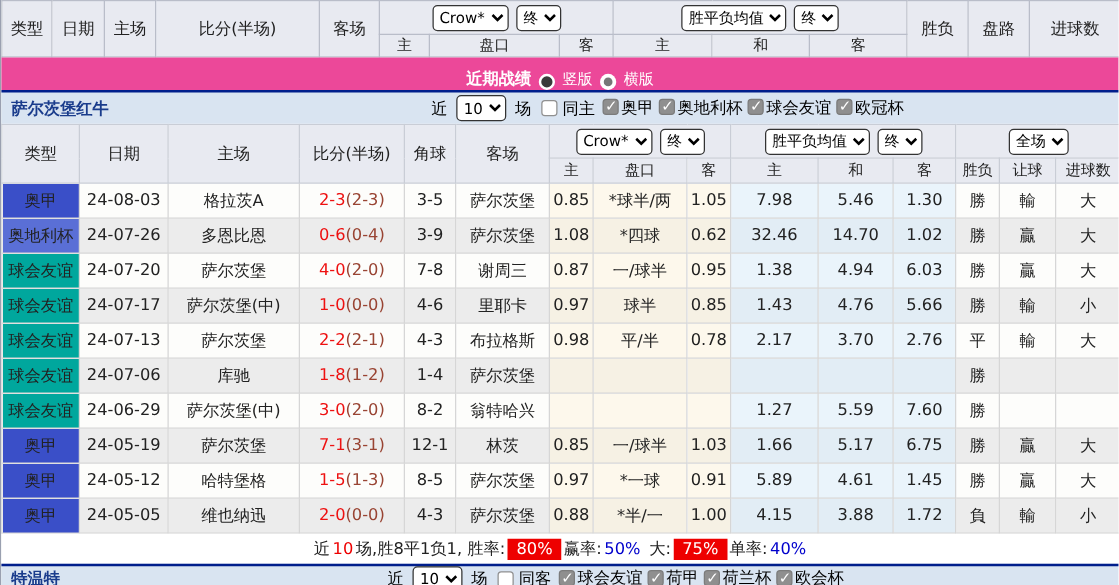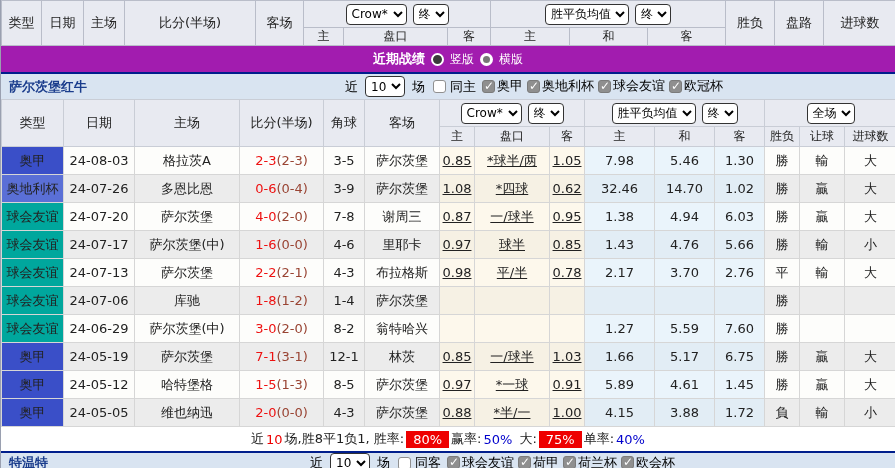--- a/index.html
+++ b/index.html
@@ -18,21 +18,21 @@
   .hdr-table tr.hr2 td { height:16px; font-size:12px; }
 
   select {
     font-size:12px; height:21px; background:#fff; color:#000;
     border:1px solid #333; border-radius:4px; margin:0 3px; padding:0 1px;
     font-family:"DejaVu Sans", sans-serif;
   }
 
   
   .title-bar {
-    height:26px; background:#a21caf; display:flex; align-items:center;
+    height:26px; background:#ec4899; display:flex; align-items:flex-end;
     justify-content:center; color:#fff; font-size:13px; gap:6px;
   }
   .title-bar .t { font-weight:bold; }
   .radio { display:inline-block; width:13px; height:13px; border-radius:50%; vertical-align:-2px; }
   .radio.filled { background:#3a3a3a; border:2px solid #fff; }
   .radio.dotted { background:#fff; position:relative; }
   .radio.dotted::after { content:""; position:absolute; left:3px; top:3px; width:7px; height:7px; border-radius:50%; background:#777; }
   .rlabel { font-size:12px; }
 
   
@@ -53,21 +53,21 @@
   .match-table thead td {
     background:#e8eaf1; text-align:center; font-size:13px; color:#222; vertical-align:middle;
   }
   .match-table thead tr.hr1 td { height:27px; }
   .match-table thead tr.hr2 td { height:20px; font-size:12px; }
   .match-table tbody td {
     height:28px; text-align:center; font-size:13px; color:#222; border:1px solid #d6d6d6;
   }
   tr.odd  td { background:#fdfdfb; }
   tr.even td { background:#ececec; }
-  .match-table tbody td.cream { background:#fdf8ec;text-decoration:underline; }
+  .match-table tbody td.cream { background:#fdf8ec; }
   .match-table tbody td.pale  { background:#eaf4fb; }
   tr.even td.cream { background:#f6f1e4; }
   tr.even td.pale  { background:#e2edf5; }
   td.c-type { color:#fff; }
   .t-red   { color:#dd1111; }
   .t-green { color:#009933; }
   .t-blue  { color:#2b4fbb; }
   .t-steel { color:#3a7fb5; }
   .half    { color:#994433; }
   .score   { color:#ee1111;text-align:center; }
@@ -267,21 +267,21 @@
           <td class="pale t-steel">4.94</td>
           <td class="pale">6.03</td>
           <td class="t-red">勝</td>
           <td class="t-red">贏</td>
           <td class="t-red">大</td>
         </tr>
         <tr class="even">
           <td class="c-type" style="background: rgb(0, 167, 157);">球会友谊</td>
           <td class="c-date">24-07-17</td>
           <td class="t-green">萨尔茨堡(中)</td>
-          <td><span class="score">1-6</span><span class="half">(0-0)</span></td>
+          <td><span class="score">1-0</span><span class="half">(0-0)</span></td>
           <td>4-6</td>
           <td>里耶卡</td>
           <td class="cream">0.97</td>
           <td class="cream hc-red">球半</td>
           <td class="cream">0.85</td>
           <td class="pale">1.43</td>
           <td class="pale t-steel">4.76</td>
           <td class="pale">5.66</td>
           <td class="t-red">勝</td>
           <td class="t-green">輸</td>

